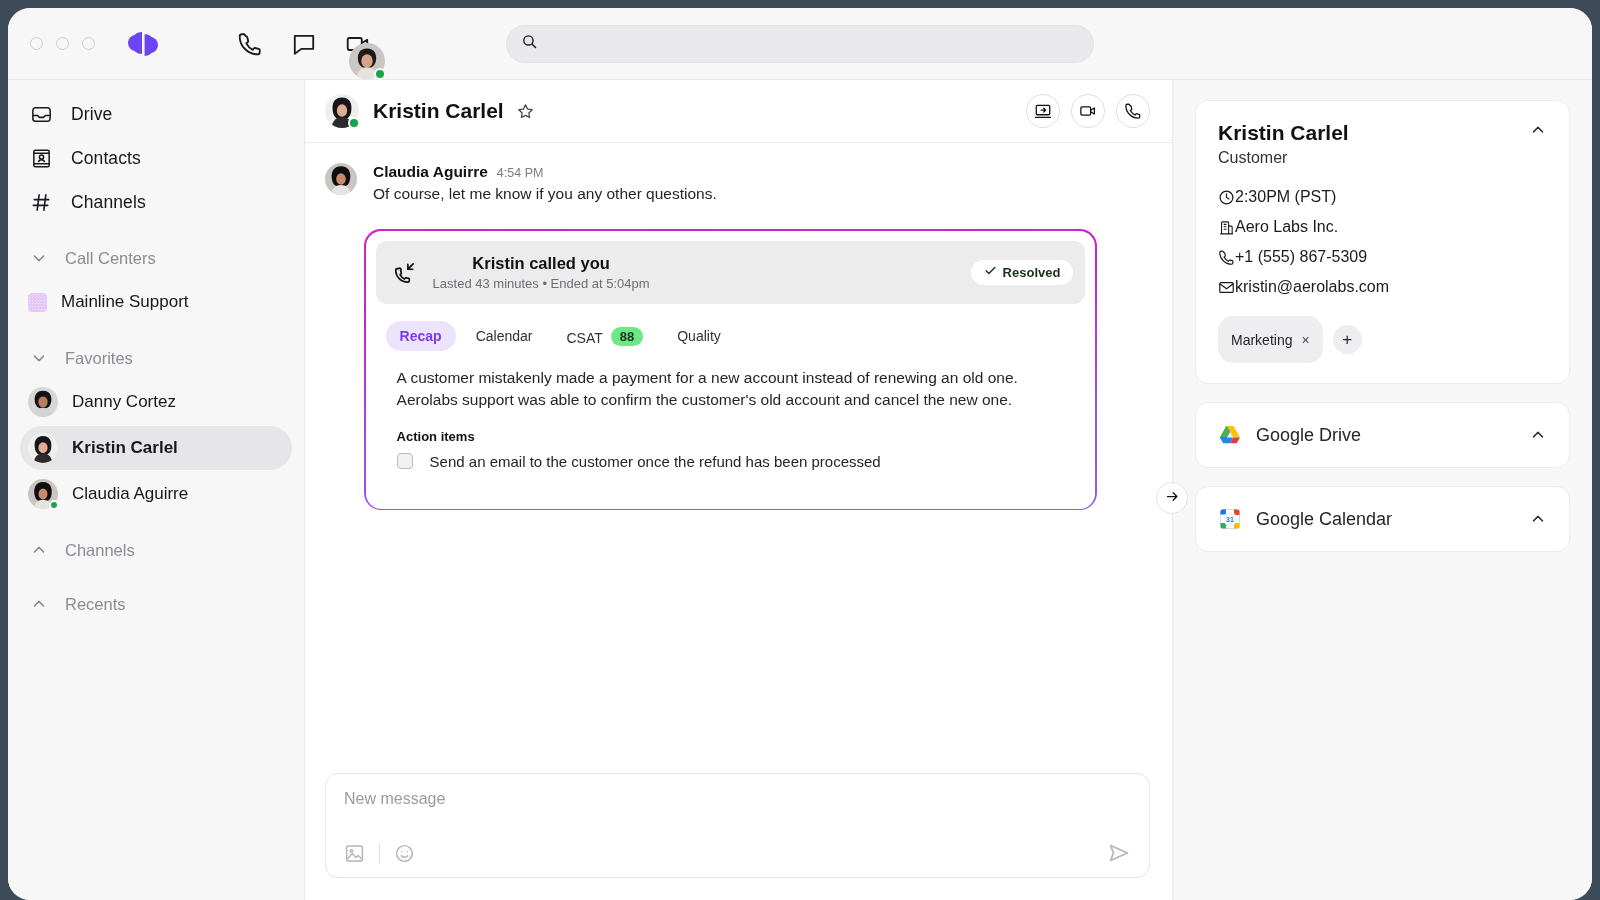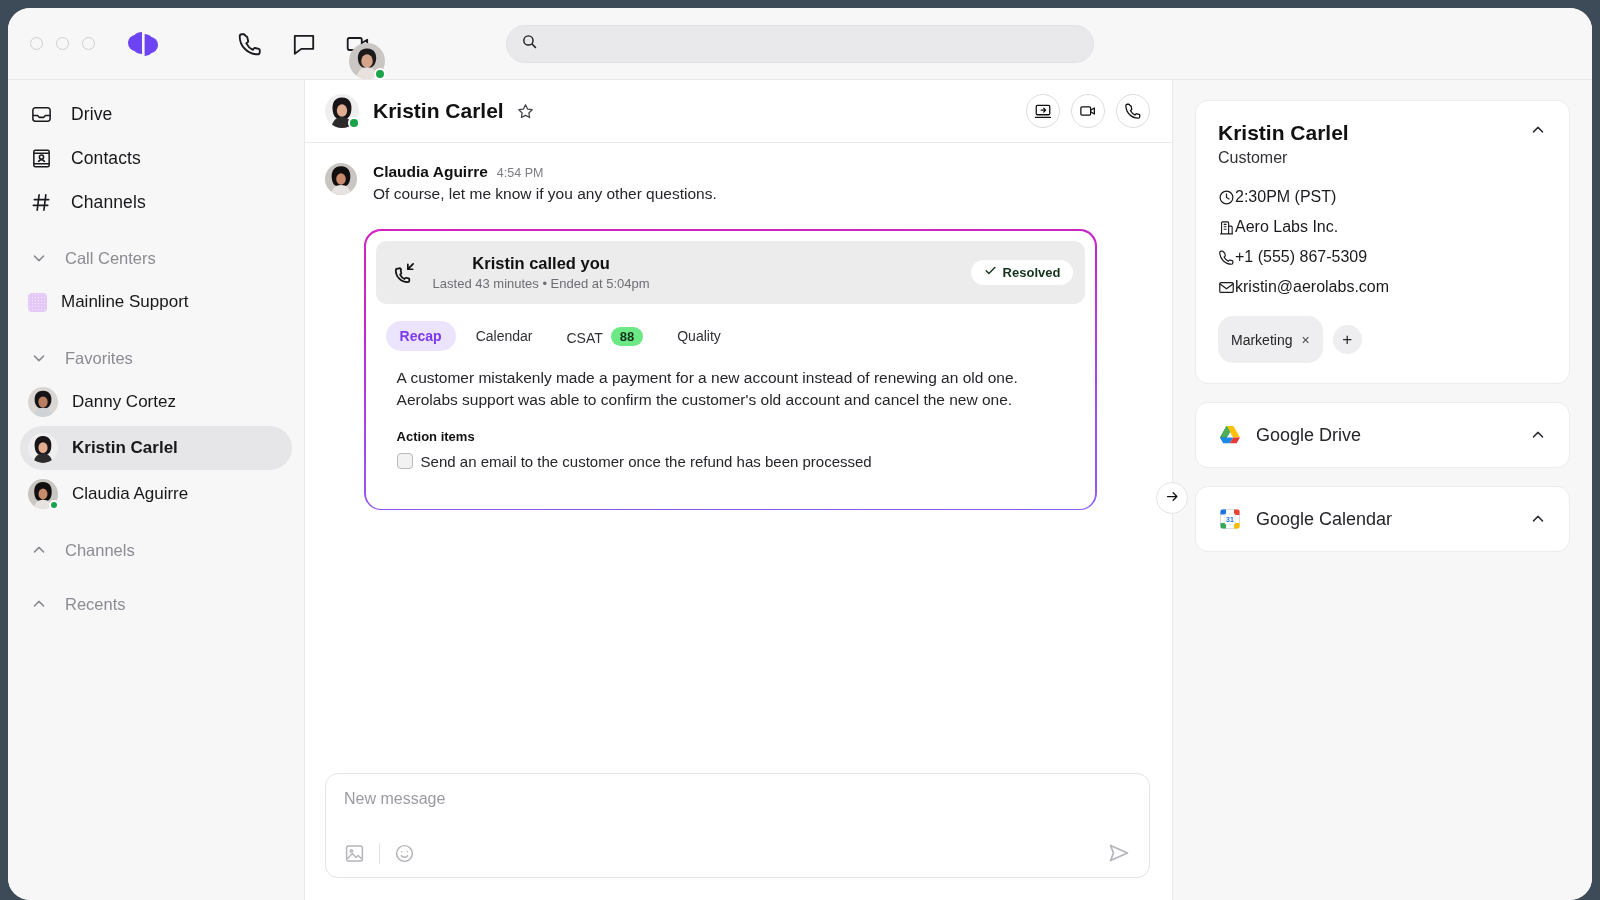--- a/index.html
+++ b/index.html
@@ -161,21 +161,21 @@
     font-size: 14px; color: #303036; padding: 7px 14px; border-radius: 15px; cursor: pointer;
     display: flex; align-items: flex-end; gap: 8px;
   }
   .tab.active { background: #ece3fd; color: #7c3aed; font-weight: bold; }
   .csat-badge {
     background: #6ce884; color: #14331c; border-radius: 11px;
     padding: 2px 9px; font-size: 13px; font-weight: bold;
   }
   .recap-text { margin: 14px 0 0 21px; font-size: 15.5px; color: #25252a; line-height: 1.42; }
   .act-head { margin: 18px 0 0 21px; font-size: 13px; font-weight: bold; color: #111; }
-  .act-row { display: flex; align-items: center; gap: 8px; margin: 9px 0 17px 21px; }
+  .act-row { display: flex; align-items: center; gap: 17px; margin: 9px 0 17px 21px; }
   .cb {
     width: 16px; height: 16px; border: 1.6px solid #b9b9c0; border-radius: 4px;
     background: #f2f2f3; cursor: pointer; flex: 0 0 auto;
   }
   .act-text { font-size: 15px; color: #25252a; }
 
   
   .composer-area { padding: 0 22px 22px 20px; }
   .composer {
     border: 1px solid #e4e4e7; border-radius: 13px;

